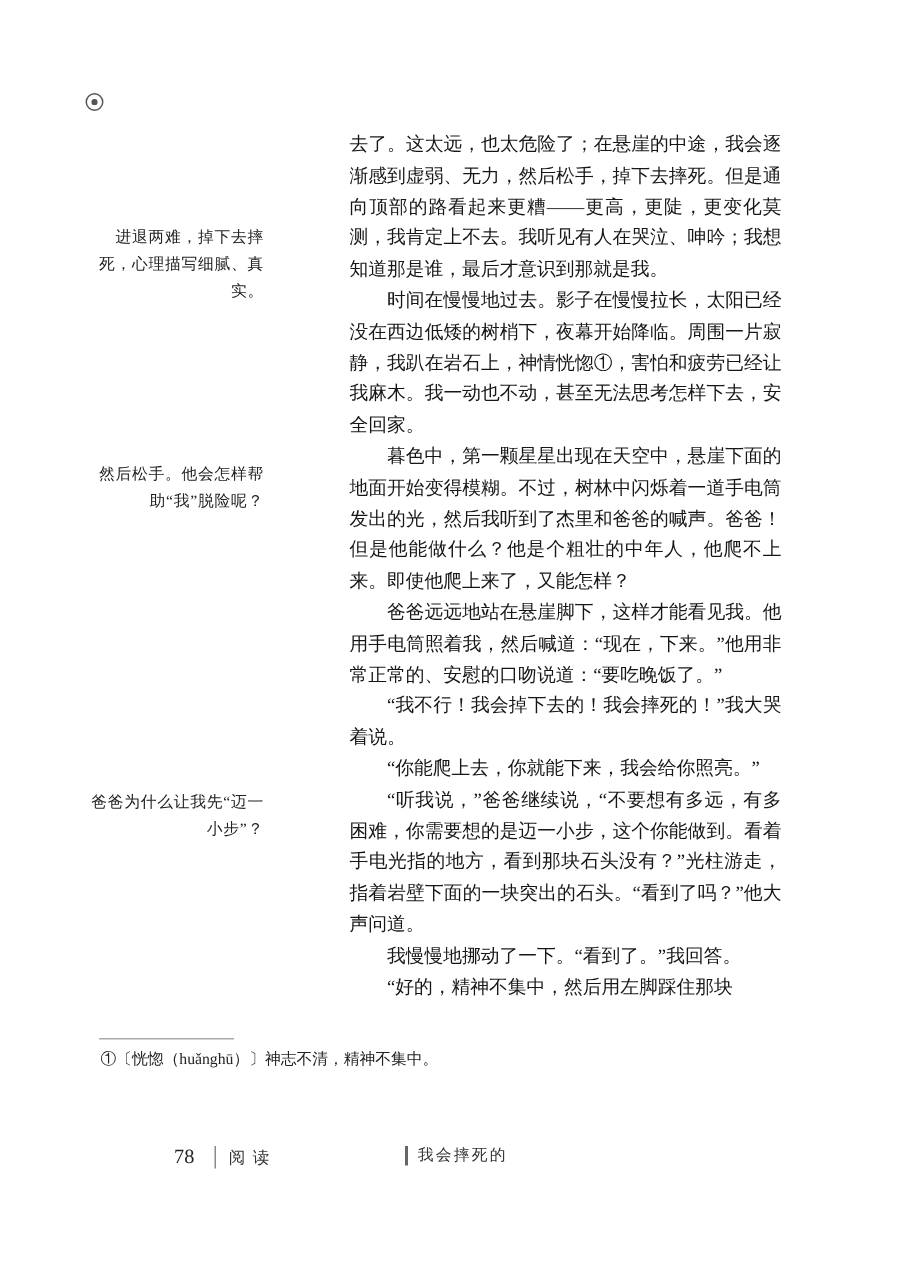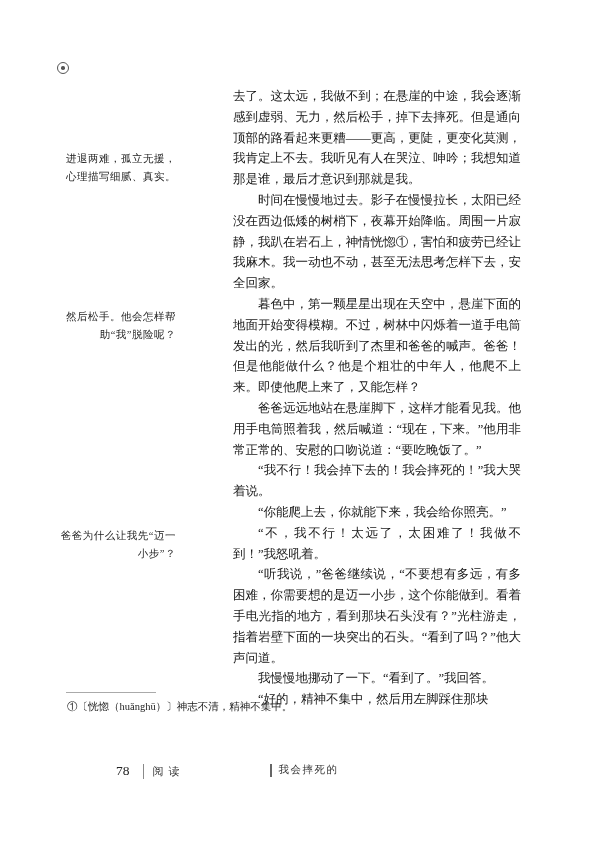--- a/index.html
+++ b/index.html
@@ -137,32 +137,31 @@
     color: #333;
   }
 </style>
 </head>
 <body>
 
 <div class="page">
 
   <div class="corner-mark"></div>
 
-  <div class="margin-note note-1">进退两难，孤立无援，心理描写细腻、真实。</div>
+  <div class="margin-note note-1">进退两难，掉下去摔死，心理描写细腻、真实。</div>
   <div class="margin-note note-2">然后松手。他会怎样帮助“我”脱险呢？</div>
   <div class="margin-note note-3">爸爸为什么让我先“迈一小步”？</div>
 
   <div class="main-column">
-    <p class="no-indent">去了。这太远，我做不到；在悬崖的中途，我会逐渐感到虚弱、无力，然后松手，掉下去摔死。但是通向顶部的路看起来更糟——更高，更陡，更变化莫测，我肯定上不去。我听见有人在哭泣、呻吟；我想知道那是谁，最后才意识到那就是我。</p>
+    <p class="no-indent">去了。这太远，也太危险了；在悬崖的中途，我会逐渐感到虚弱、无力，然后松手，掉下去摔死。但是通向顶部的路看起来更糟——更高，更陡，更变化莫测，我肯定上不去。我听见有人在哭泣、呻吟；我想知道那是谁，最后才意识到那就是我。</p>
     <p>时间在慢慢地过去。影子在慢慢拉长，太阳已经没在西边低矮的树梢下，夜幕开始降临。周围一片寂静，我趴在岩石上，神情恍惚①，害怕和疲劳已经让我麻木。我一动也不动，甚至无法思考怎样下去，安全回家。</p>
     <p>暮色中，第一颗星星出现在天空中，悬崖下面的地面开始变得模糊。不过，树林中闪烁着一道手电筒发出的光，然后我听到了杰里和爸爸的喊声。爸爸！但是他能做什么？他是个粗壮的中年人，他爬不上来。即使他爬上来了，又能怎样？</p>
     <p>爸爸远远地站在悬崖脚下，这样才能看见我。他用手电筒照着我，然后喊道：“现在，下来。”他用非常正常的、安慰的口吻说道：“要吃晚饭了。”</p>
     <p>“我不行！我会掉下去的！我会摔死的！”我大哭着说。</p>
     <p>“你能爬上去，你就能下来，我会给你照亮。”</p>
-    <p>“不，我不行！太远了，太困难了！我做不到！”我怒吼着。</p>
     <p>“听我说，”爸爸继续说，“不要想有多远，有多困难，你需要想的是迈一小步，这个你能做到。看着手电光指的地方，看到那块石头没有？”光柱游走，指着岩壁下面的一块突出的石头。“看到了吗？”他大声问道。</p>
     <p>我慢慢地挪动了一下。“看到了。”我回答。</p>
     <p>“好的，精神不集中，然后用左脚踩住那块</p>
   </div>
 
   <div class="footnote-divider"></div>
   <div class="footnote">①〔恍惚（huǎnghū）〕神志不清，精神不集中。</div>
 
   <div class="footer">
     <div class="footer-left">

